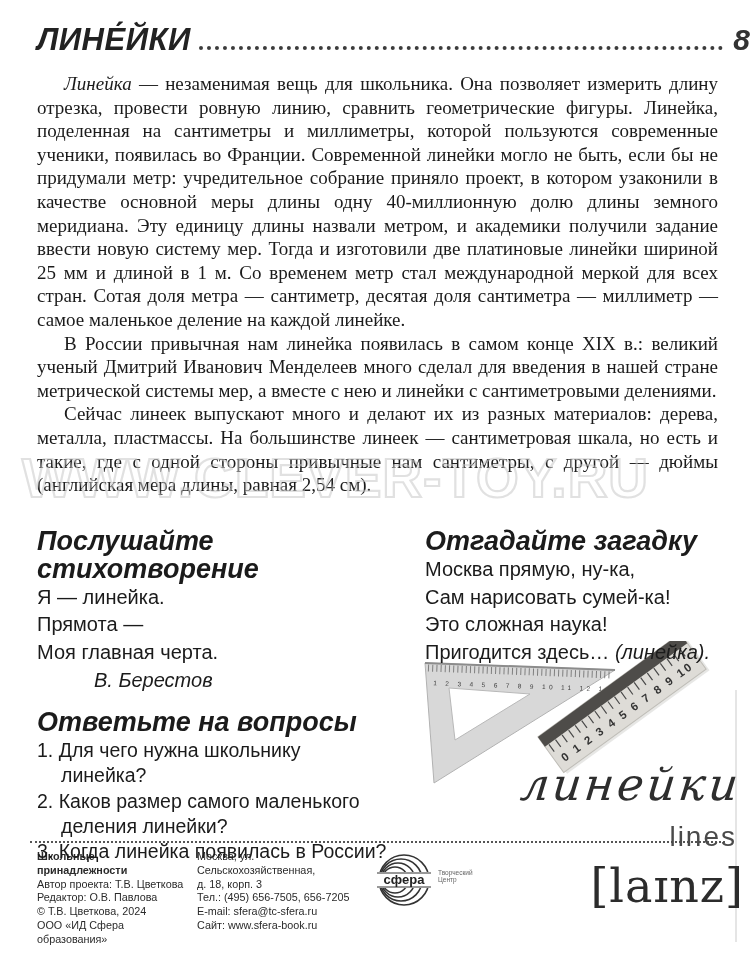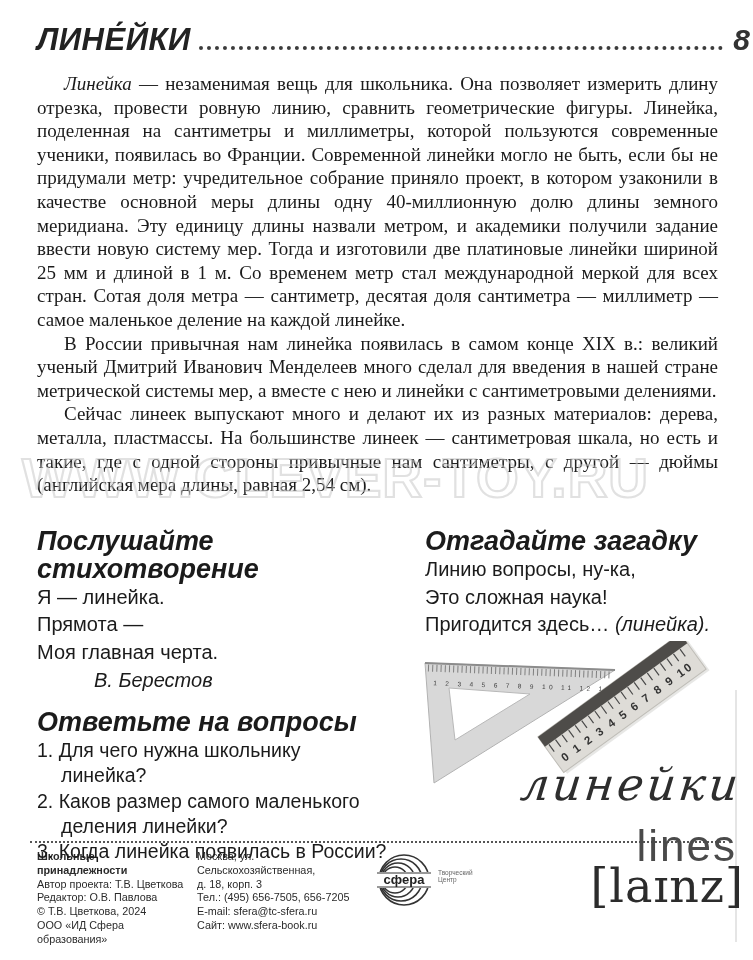--- a/index.html
+++ b/index.html
@@ -35,21 +35,21 @@
   .questions .section-head { margin-bottom:3px; }
   .q-item { padding-left:24px; text-indent:-24px; }
   
   .rulers-svg { position:absolute; top:641px; left:412px; z-index:0; }
   
   .vocab-hand {
     position:absolute; top:758px; right:41px; z-index:1;
     font-family:"DejaVu Serif", serif; font-style:italic;
     font-size:45px; letter-spacing:3px; color:#2e2e2e; transform:skewX(-6deg);
   }
-  .vocab-en { position:absolute; top:821px; right:45px; font-size:44px; letter-spacing:2px; color:#4a4a4a; z-index:1; }
+  .vocab-en { position:absolute; top:821px; right:45px; font-size:28px; letter-spacing:2px; color:#4a4a4a; z-index:1; }
   .vocab-tr { position:absolute; top:859px; right:38px; font-family:"DejaVu Serif", serif; font-size:46px; letter-spacing:1px; color:#2c2c2c; z-index:1; }
   .fold-line { position:absolute; left:735px; top:690px; width:2px; height:252px; background:#e5e5e5; }
   
   .footer {
     position:absolute; top:841px; left:30px; width:695px;
     border-top:2.5px dotted #555; padding-top:7px;
     display:flex; align-items:flex-start;
     font-size:10.8px; line-height:13.8px; color:#2a2a2a;
   }
   .f-col1 { margin-left:7px; width:148px; }
@@ -80,21 +80,22 @@
   <div class="poem">
     <div class="section-head">Послушайте стихотворение</div>
     <div>Я — линейка.</div>
     <div>Прямота —</div>
     <div>Моя главная черта.</div>
     <div class="author">В. Берестов</div>
   </div>
 
   <div class="riddle">
     <div class="section-head">Отгадайте загадку</div>
-    <div>Линию вопросы, ну-ка,</div>
+    <div>Москва прямую, ну-ка,</div>
+    <div>Сам нарисовать сумей-ка!</div>
     <div>Это сложная наука!</div>
     <div><span>Пригодится здесь… </span><span class="answer">(линейка).</span></div>
   </div>
 
   <svg class="rulers-svg" width="315" height="170" viewBox="0 0 315 170">
 
     <g>
       <polygon points="13,22 203,29 22,142" fill="#d6d6d6" stroke="#aeaeae" stroke-width="1" opacity="0.95"></polygon>
       <polygon points="37,47 118,53 43,99" fill="#ffffff" stroke="#b8b8b8" stroke-width="1"></polygon>
       <line x1="13" y1="22" x2="203" y2="29" stroke="#8c8c8c" stroke-width="2"></line>

